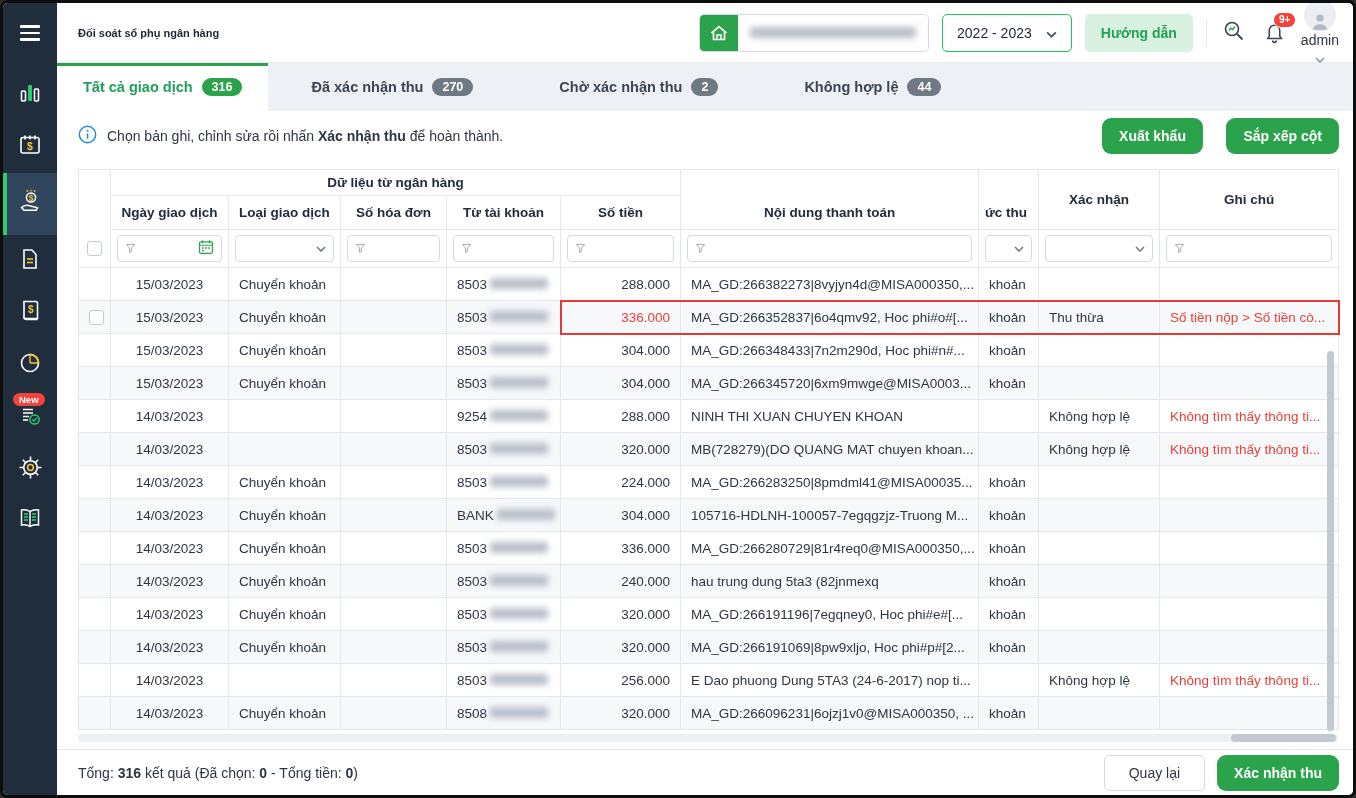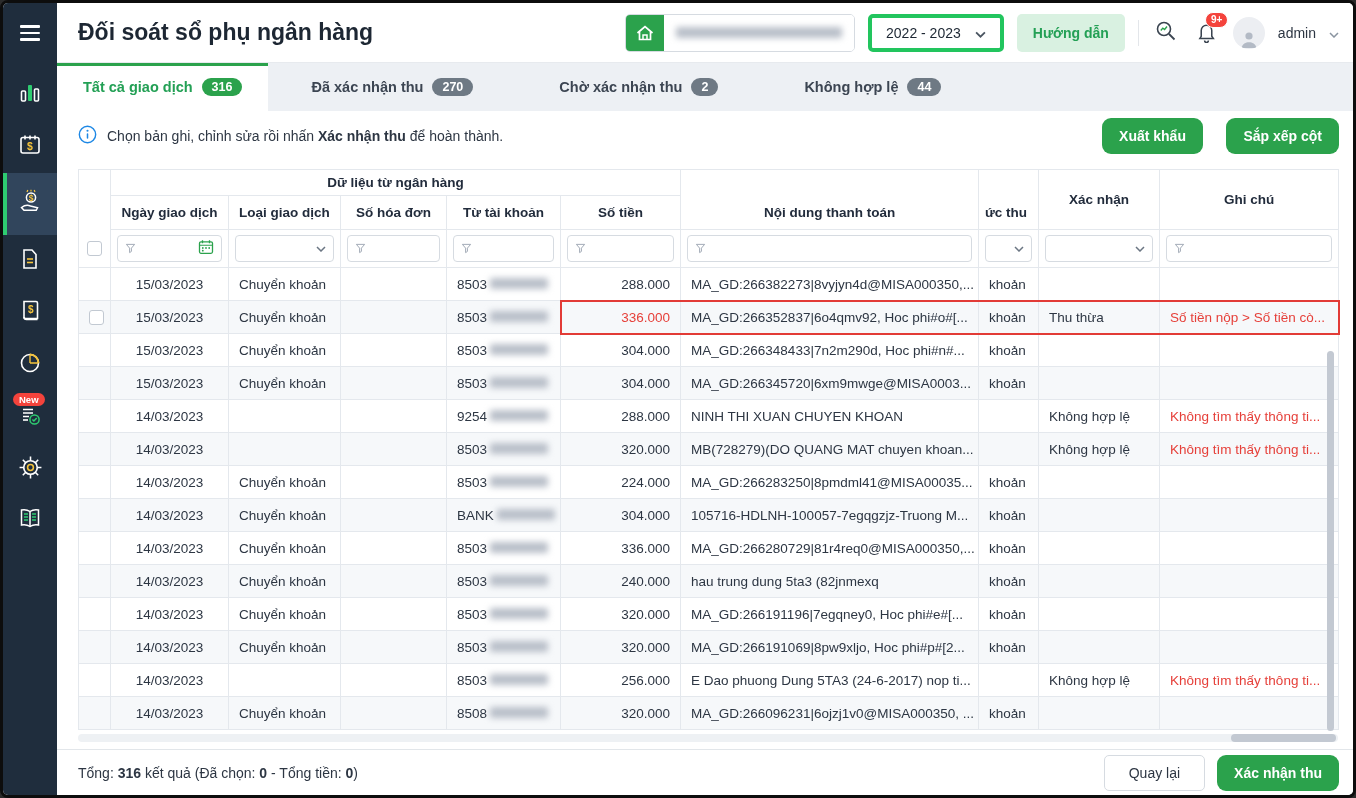--- a/index.html
+++ b/index.html
@@ -15,32 +15,32 @@
   .nav-item { width:54px; height:52px; display:flex; align-items:center; justify-content:center; position:relative; cursor:pointer; }
   .nav-item.active { background:#31455c; height:62px; }
   .nav-item.active::before { content:""; position:absolute; left:0; top:0; bottom:0; width:4px; background:#2ecc71; }
   .new-pill { position:absolute; top:2px; left:10px; background:#f4433c; color:#fff; font-size:9.5px; font-weight:bold; padding:1px 6px; border-radius:7px; z-index:1; }
 
   
   .main { flex:1; display:flex; flex-direction:column; min-width:0; }
 
   
   .topbar { height:60px; background:#fff; border-bottom:1px solid #e7eaee; display:flex; align-items:center; padding:0 14px 0 21px; gap:13px; flex:0 0 60px; }
-  .page-title { font-size:23px; font-weight:bold; color:#1d2733; }
+  .page-title { font-size:11px; font-weight:bold; color:#1d2733; }
   .school-widget { margin-left:auto; display:flex; align-items:stretch; height:38px; border:1px solid #d6dbe1; border-radius:5px; overflow:hidden; cursor:pointer; }
   .school-home { width:38px; background:#2ba24c; display:flex; align-items:center; justify-content:center; }
   .school-name { width:190px; display:flex; align-items:center; padding:0 12px; background:#fff; }
   .blur-bar { display:inline-block; height:11px; background:#b9bfc9; border-radius:2px; filter:blur(3px); }
-  .year-select { height:38px; border:4px solid #22c55e; border-radius:5px; display:flex; align-items:center; gap:14px; padding:0 14px; font-size:14px; color:#1d2733; cursor:pointer; background:#fff; }
+  .year-select { height:38px; border:1px solid #22c55e; border-radius:5px; display:flex; align-items:center; gap:14px; padding:0 14px; font-size:14px; color:#1d2733; cursor:pointer; background:#fff; }
   .guide-btn { height:38px; background:#d9f1e1; color:#23a055; border:none; border-radius:5px; font-size:14px; font-weight:bold; padding:0 16px; cursor:pointer; font-family:inherit; }
   .top-divider { width:1px; height:26px; background:#e3e6ea; }
   .icon-btn { background:none; border:none; cursor:pointer; display:flex; align-items:center; position:relative; padding:2px; }
   .notif-badge { position:absolute; top:-6px; right:-8px; background:#f4433c; color:#fff; font-size:10px; font-weight:bold; border-radius:9px; padding:1.5px 4.5px; border:1.5px solid #fff; }
   .avatar { width:32px; height:32px; border-radius:50%; background:#eceef2; display:flex; align-items:flex-end; justify-content:center; overflow:hidden; }
-  .user-box { display:flex; align-items:center; gap:13px; cursor:pointer; }
+  .user-box { display:flex; align-items:center; gap:1px; cursor:pointer;flex-direction:column; }
   .user-name { font-size:14px; color:#2d3643; }
 
   
   .tabbar { height:48px; background:#edf0f4; display:flex; flex:0 0 48px; }
   .tab { display:flex; align-items:center; gap:9px; padding:0 43px; font-size:14.5px; color:#3c4552; font-weight:600; cursor:pointer; position:relative; }
   .tab .badge { background:#6e7984; color:#fff; border-radius:11px; font-size:12.5px; font-weight:bold; padding:2px 10px; }
   .tab.active { background:#fff; color:#23a055; padding:12px 26px; }
   .tab.active::before { content:""; position:absolute; top:0; left:0; right:0; height:3px; background:#2ba24c; }
   .tab.active .badge { background:#2ba24c; }
 

